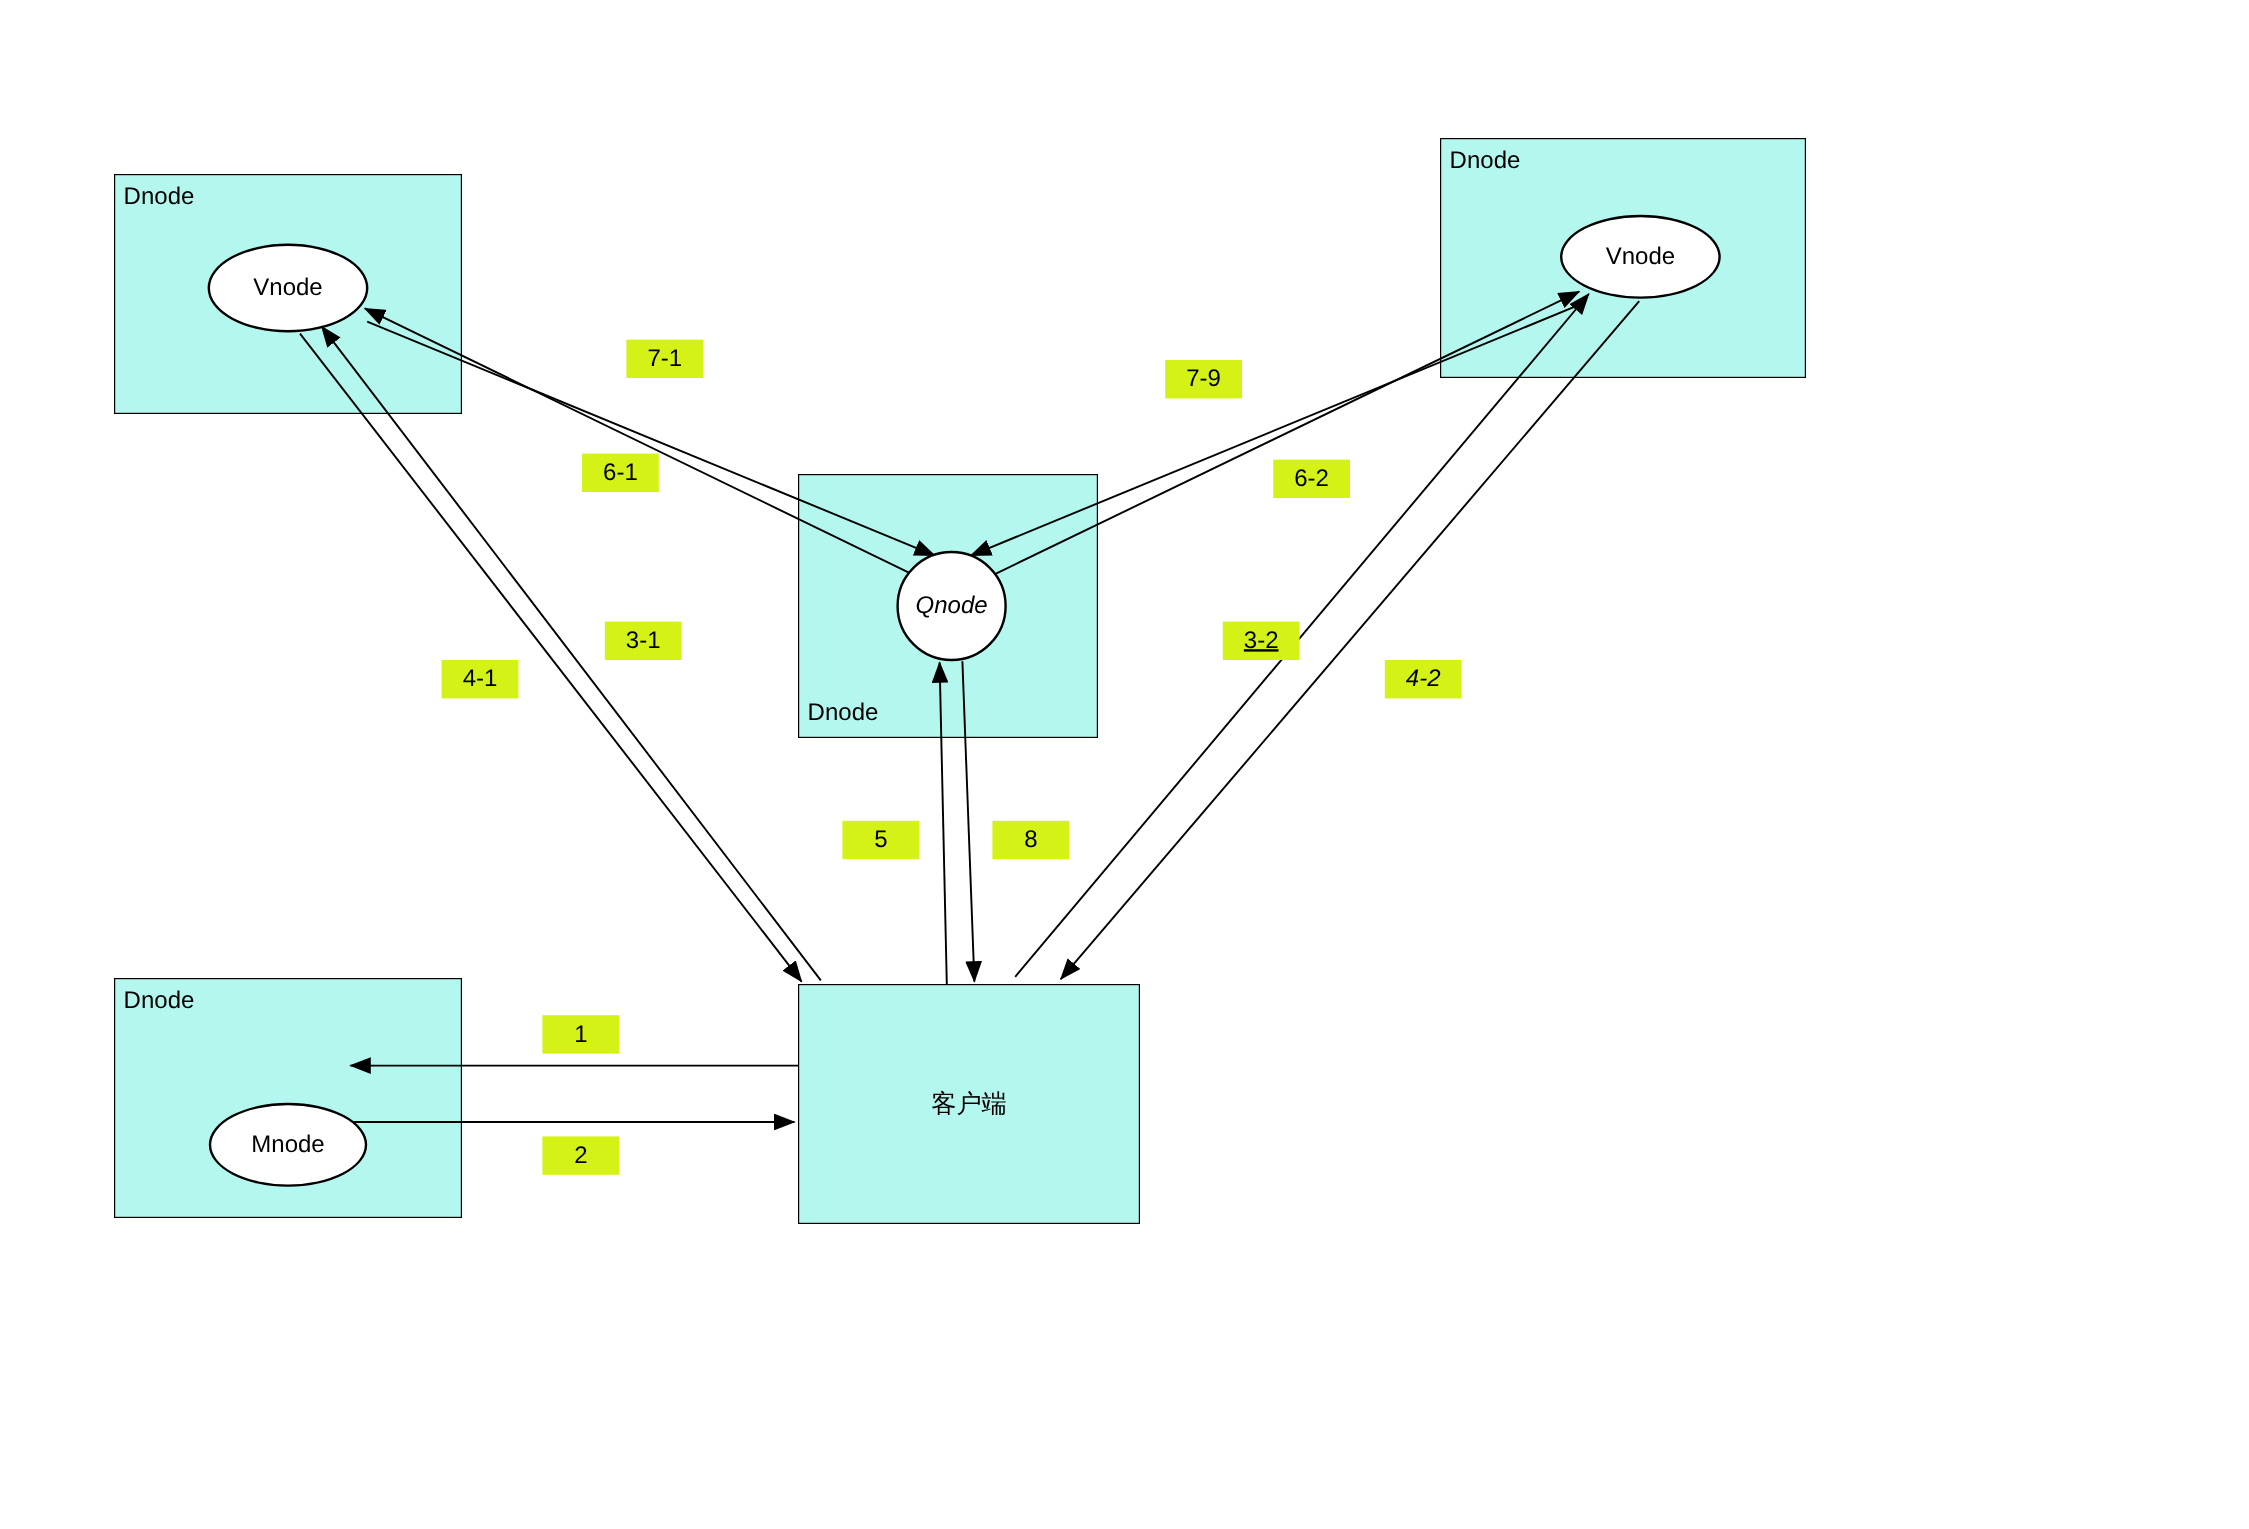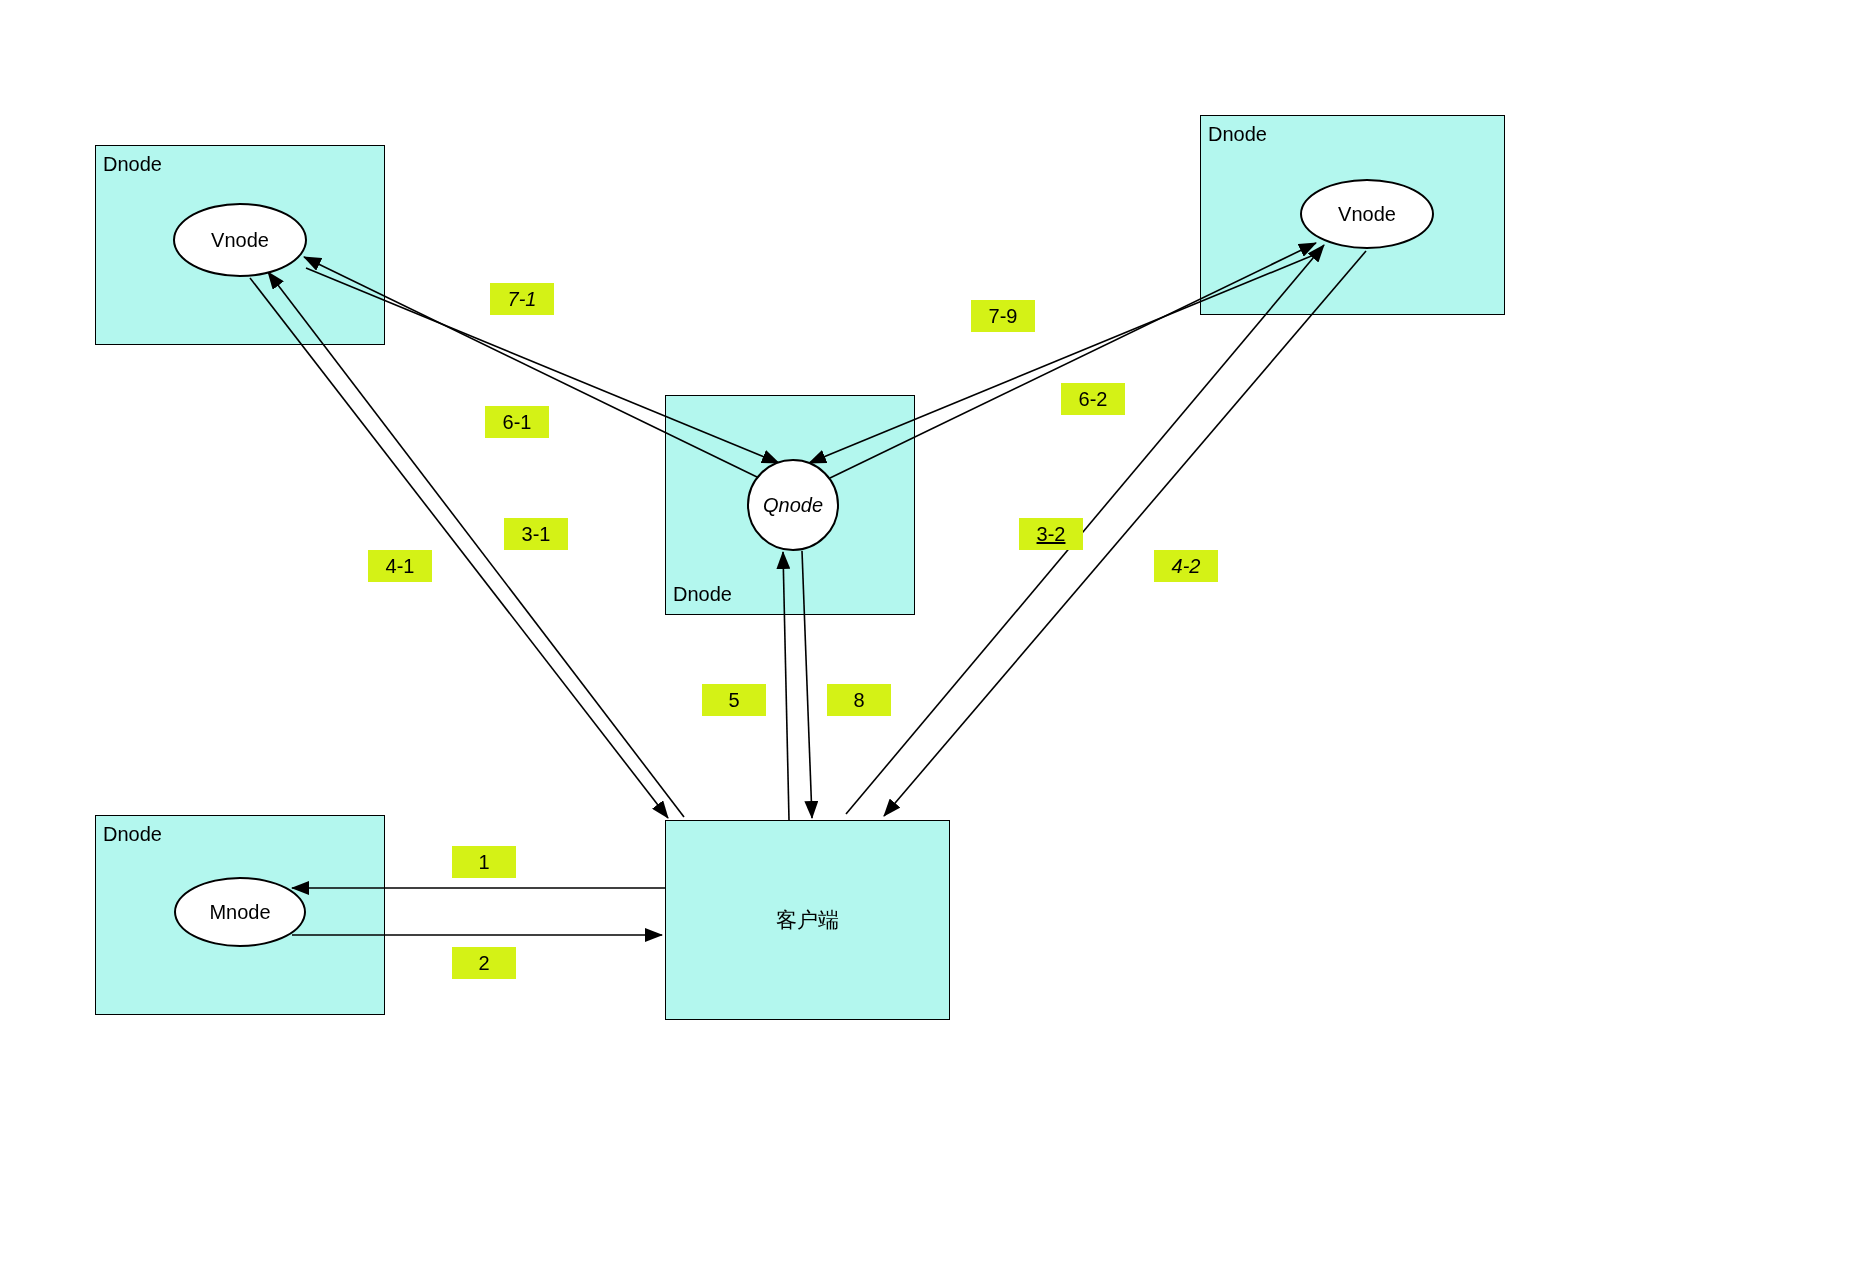--- a/index.html
+++ b/index.html
@@ -132,30 +132,30 @@
   </div>
 
   <div class="node" style="left:1300px; top:179px; width:134px; height:70px;">
     <span>Vnode</span>
   </div>
 
   <div class="node" style="left:747px; top:459px; width:92px; height:92px;font-style:italic;">
     <span>Qnode</span>
   </div>
 
-  <div class="node" style="left:174px; top:877px; width:132px; height:70px;">
+  <div class="node" style="left:174px; top:919px; width:132px; height:70px;">
     <span>Mnode</span>
   </div>
 
   <div class="edge-label" style="left:452px;  top:846px;">1</div>
   <div class="edge-label" style="left:452px;  top:947px;">2</div>
   <div class="edge-label" style="left:504px;  top:518px;">3-1</div>
   <div class="edge-label" style="left:368px;  top:550px;">4-1</div>
   <div class="edge-label" style="left:1019px; top:518px;text-decoration:underline;">3-2</div>
   <div class="edge-label" style="left:1154px; top:550px;font-style:italic;">4-2</div>
   <div class="edge-label" style="left:702px;  top:684px;">5</div>
   <div class="edge-label" style="left:827px;  top:684px;">8</div>
-  <div class="edge-label" style="left:485px;  top:406px;">6-1</div>
-  <div class="edge-label" style="left:490px;  top:283px;font-style:italic;">7-1</div>
+  <div class="edge-label" style="left:485px;  top:378px;">6-1</div>
+  <div class="edge-label" style="left:522px;  top:283px;">7-1</div>
   <div class="edge-label" style="left:1061px; top:383px;">6-2</div>
   <div class="edge-label" style="left:971px;  top:300px;">7-9</div>
 
 </div>
 
 </body></html>

